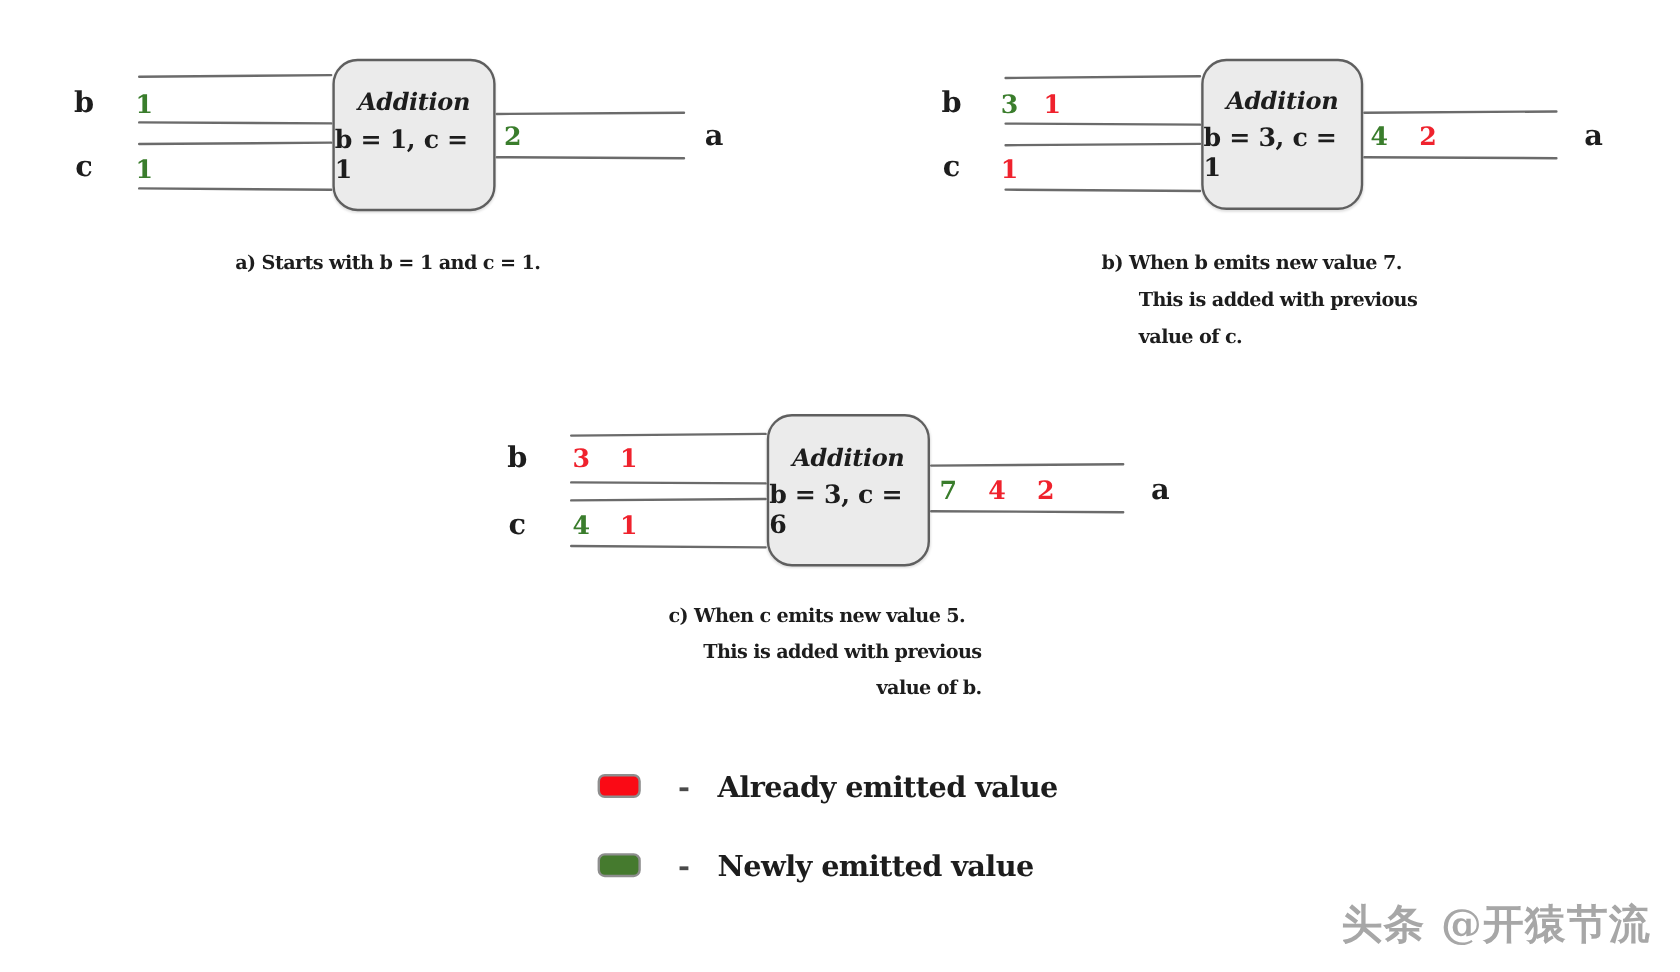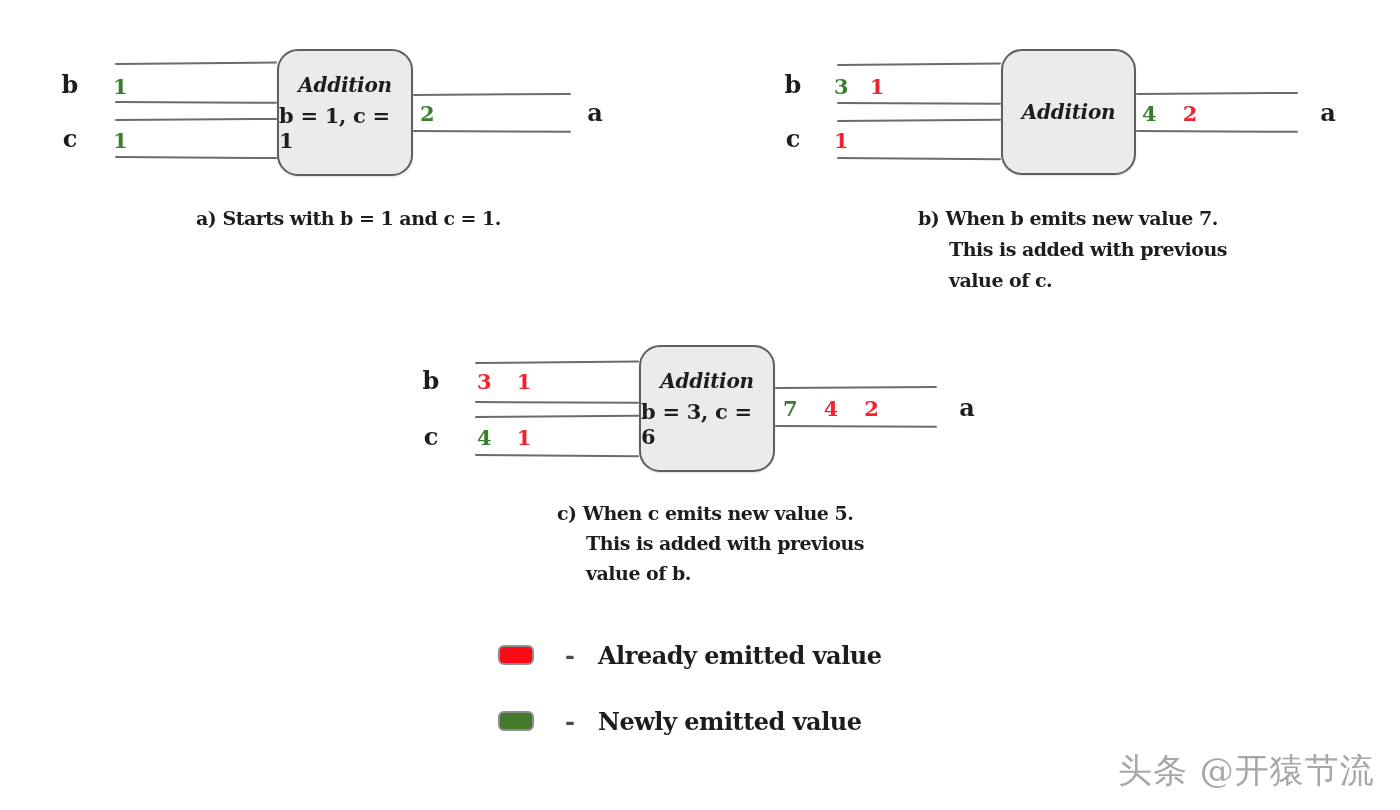--- a/index.html
+++ b/index.html
@@ -18,30 +18,30 @@
     border:2px solid var(--box_border,#5f5f5f); border-radius:21px;
     display:flex; flex-direction:column; align-items:center; justify-content:center;
     gap:6px; box-shadow:0 1px 2px rgba(0,0,0,0.12);
   }
   .opbox .t1 { font-size:20px; font-weight:bold; letter-spacing:-0.3px;font-style:italic; }
   .opbox .t2 { font-size:21px; font-weight:bold; letter-spacing:-0.3px; }
   .stream-label { position:absolute; width:28px; text-align:center;
     font-size:24px; font-weight:bold; line-height:28px; }
   .vals { position:absolute; display:flex; align-items:center; }
   .val { font-size:21px; font-weight:bold; line-height:28px; }
-  .caption { position:absolute; font-size:19px; font-weight:bold;
+  .caption { position:absolute; font-size:16px; font-weight:bold;
     letter-spacing:-0.5px; line-height:31px; white-space:nowrap; }
   .caption .cont { margin-left:31px; }
   .legend-swatch { position:absolute; width:36px; height:20px; border-radius:6px;
     border:2px solid #8e8e8e; }
   .legend-dash { position:absolute; font-size:24px; font-weight:bold; color:#4a4a4a;
     line-height:24px; }
   .legend-label { position:absolute; font-size:24px; font-weight:bold;
     letter-spacing:-0.5px; line-height:28px; white-space:nowrap; }
-  .watermark { position:absolute; font-size:34px; font-weight:normal;
+  .watermark { position:absolute; font-size:34px; font-weight:bold;
     color:var(--watermark,#a7a7a7); white-space:nowrap;
     text-shadow:2px 2px 0 rgba(255,255,255,0.95), -1px -1px 0 rgba(255,255,255,0.6);
     letter-spacing:1px;
   }
 </style>
 </head>
 <body>
 
 <div class="canvas">
 
@@ -91,20 +91,21 @@
     <div class="vals" style="left:834px; top:73px; gap:21px;">
       <span class="val" style="color: rgb(58, 125, 44);">3</span>
       <span class="val" style="color: rgb(239, 34, 45);">1</span>
     </div>
     <div class="vals" style="left:834px; top:127px; gap:21px;">
       <span class="val" style="color: rgb(239, 34, 45);">1</span>
     </div>
 
     <div class="opbox" style="left:1001px; top:49px; width:135px; height:126px;">
       <div class="t1">Addition</div>
+      <div class="t2">b = 3, c = 1</div>
     </div>
 
     <div class="line" style="left:1136px; top:93px;  width:162px; transform:rotate(-0.4deg);"></div>
     <div class="line" style="left:1136px; top:130px; width:162px; transform:rotate(0.3deg);"></div>
 
     <div class="vals" style="left:1142px; top:100px; gap:26px;">
       <span class="val" style="color: rgb(58, 125, 44);">4</span>
       <span class="val" style="color: rgb(239, 34, 45);">2</span>
     </div>
     <span class="stream-label" style="left:1314px; top:99px;">a</span>
@@ -145,21 +146,21 @@
     <div class="vals" style="left:783px; top:395px; gap:26px;">
       <span class="val" style="color: rgb(58, 125, 44);">7</span>
       <span class="val" style="color: rgb(239, 34, 45);">4</span>
       <span class="val" style="color: rgb(239, 34, 45);">2</span>
     </div>
     <span class="stream-label" style="left:953px; top:394px;">a</span>
 
     <div class="caption" style="left:557px; top:498px; line-height:30px;">
       <div>c) When c emits new value 5.</div>
       <div class="cont" style="margin-left:29px;">This is added with previous</div>
-      <div class="cont" style="margin-left:29px;">value of b.</div>
+      <div class="cont" style="margin-left:29px;text-align:right;">value of b.</div>
     </div>
   </section>
 
   <section>
     <div class="legend-swatch" style="left: 498px; top: 645px; background: rgb(250, 10, 21);"></div>
     <span class="legend-dash" style="left:565px; top:644px;">-</span>
     <span class="legend-label" style="left:598px; top:642px;">Already emitted value</span>
 
     <div class="legend-swatch" style="left: 498px; top: 711px; background: rgb(69, 122, 46);"></div>
     <span class="legend-dash" style="left:565px; top:710px;">-</span>

